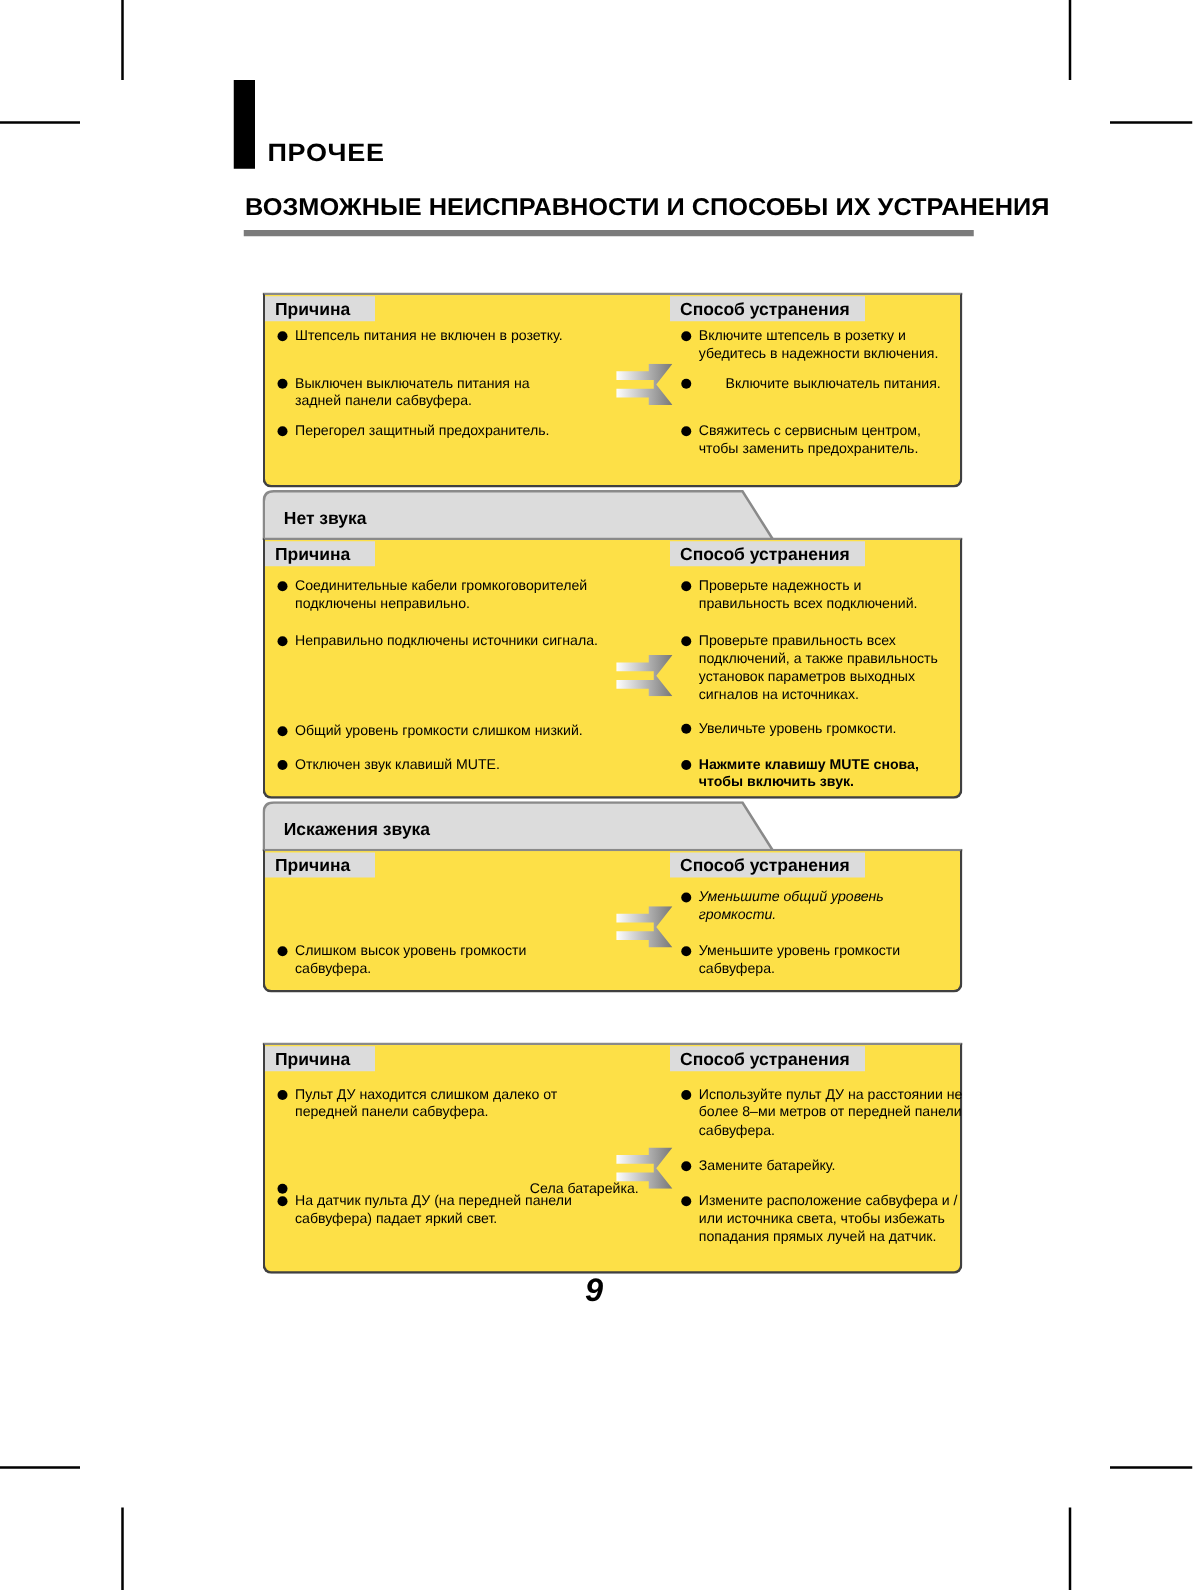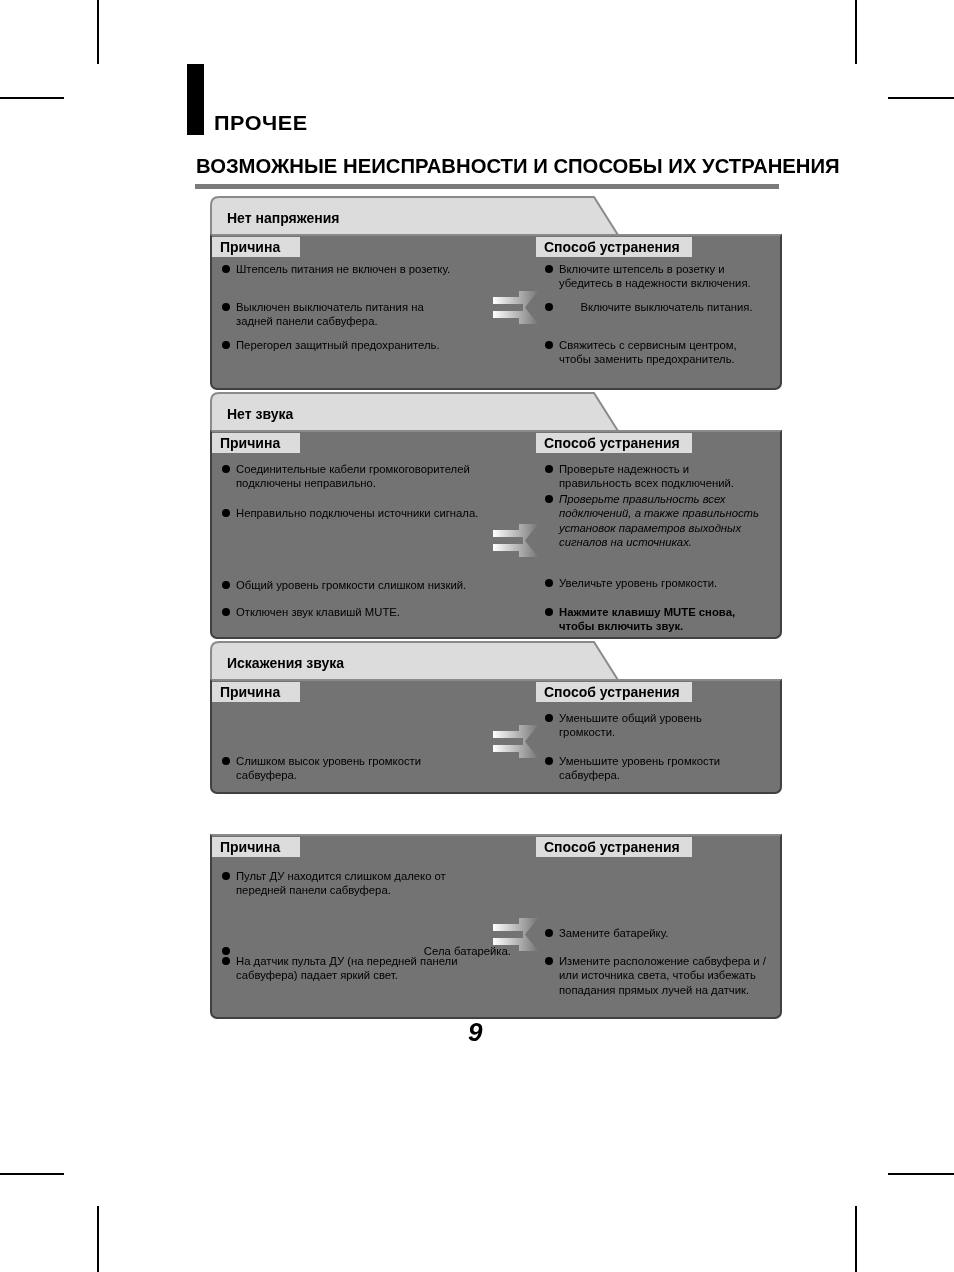--- a/index.html
+++ b/index.html
@@ -11,21 +11,21 @@
                 letter-spacing:0.5px; transform:scaleX(1.08); transform-origin:left; }
   .page-title { position:absolute; left:196px; top:155px; font-size:19.5px; font-weight:bold;
                 white-space:nowrap; transform:scaleX(1.04); transform-origin:left; }
   .title-rule { position:absolute; left:195px; top:184px; width:584px; height:5px; background:#7b7b7b; }
 
   .block { position:absolute; left:210px; width:560px; }
   .tab { position:absolute; left:0; top:0; width:410px; height:39px; }
   .tab svg { position:absolute; left:0; top:0; }
   .tab-label { position:absolute; left:17px; top:14px; font-size:14px; font-weight:bold; }
   .box { position:absolute; left:0; top:38px; width:556px; border:2px solid #404040;
-         border-top:2px solid #8a8a8a; border-radius:0 0 7px 7px; background:#737373;padding-left:12px; }
+         border-top:2px solid #8a8a8a; border-radius:0 0 7px 7px; background:#fde047; }
   .col-head { position:absolute; top:1px; height:20px; background:#dcdcdc;
               font-size:14px; font-weight:bold; line-height:20px; padding-left:8px; box-sizing:border-box; }
   .col-head.cause { left:0; width:88px; }
   .col-head.fix { left:324px; width:156px; padding-left:8px; }
   .item { position:absolute; font-size:11.3px; line-height:14.3px; padding-left:15px; box-sizing:border-box; }
   .item .dot { position:absolute; left:1px; top:3px; width:8px; height:8px; border-radius:50%; background:#000; }
   .item.cause { left:9px; width:290px; }
   .item.fix { left:332px; width:230px; }
   .arrow { position:absolute; left:281px; width:45px; height:33px; }
   .page-num { position:absolute; left:468px; top:1017px; font-size:26px; font-weight:bold; font-style:italic; }
@@ -41,26 +41,20 @@
 <div class="crop" style="left:97px;top:1206px;width:1.5px;height:66px;"></div>
 <div class="crop" style="left:888px;top:1173px;width:66px;height:1.5px;"></div>
 <div class="crop" style="left:855px;top:1206px;width:1.5px;height:66px;"></div>
 
 <div class="sect-bar"></div>
 <div class="sect-title">ПРОЧЕЕ</div>
 <div class="page-title">ВОЗМОЖНЫЕ НЕИСПРАВНОСТИ И СПОСОБЫ ИХ УСТРАНЕНИЯ</div>
 <div class="title-rule"></div>
 
 <div class="block" style="top:196px;height:194px;">
-  <div class="tab">
-    <svg width="412" height="40">
-        <path d="M1,40 L1,9 Q1,1 9,1 L384,1 L408,39" fill="#dcdcdc" stroke="#8a8a8a" stroke-width="2"></path>
-      </svg>
-    <div class="tab-label">Нет напряжения</div>
-  </div>
   <div class="box" style="height:152px;">
     <div class="col-head cause">Причина</div>
     <div class="col-head fix">Способ устранения</div>
     <div class="item cause" style="top:26px;"><span class="dot"></span><span>Штепсель питания не включен в розетку.</span></div>
     <div class="item cause" style="top:64px;width:230px;"><span class="dot"></span><span>Выключен выключатель питания на задней панели сабвуфера.</span></div>
     <div class="item cause" style="top:102px;"><span class="dot"></span><span>Перегорел защитный предохранитель.</span></div>
     <svg class="arrow" style="top:55px;" viewBox="0 0 45 33">
         <defs>
           <linearGradient id="g1" x1="0" x2="1">
             <stop offset="0" stop-color="#fff"></stop>
@@ -92,21 +86,21 @@
     <svg class="arrow" style="top:92px;" viewBox="0 0 45 33">
         <defs>
           <linearGradient id="g2" x1="0" x2="1">
             <stop offset="0" stop-color="#fff"></stop>
             <stop offset="1" stop-color="#777"></stop>
           </linearGradient>
         </defs>
         <path d="M0,6 L26,6 L26,0 L45,0 L32,16.5 L45,33 L26,33 L26,27 L0,27 L0,20 L30,20 L30,13 L0,13 Z" fill="url(#g2)"></path>
       </svg>
     <div class="item fix" style="top:30px;width:210px;"><span class="dot"></span><span>Проверьте надежность и правильность всех подключений.</span></div>
-    <div class="item fix" style="top:60px;font-style:italic;"><span class="dot"></span><span>Проверьте правильность всех подключений, а также правильность установок параметров выходных сигналов на источниках.</span></div>
+    <div class="item fix" style="top:74px;"><span class="dot"></span><span>Проверьте правильность всех подключений, а также правильность установок параметров выходных сигналов на источниках.</span></div>
     <div class="item fix" style="top:144px;"><span class="dot"></span><span>Увеличьте уровень громкости.</span></div>
     <div class="item fix" style="top:173px;width:205px;font-weight:bold;"><span class="dot"></span><span>Нажмите клавишу MUTE снова, чтобы включить звук.</span></div>
   </div>
 </div>
 
 <div class="block" style="top:641px;height:153px;">
   <div class="tab">
     <svg width="412" height="40">
         <path d="M1,40 L1,9 Q1,1 9,1 L384,1 L408,39" fill="#dcdcdc" stroke="#8a8a8a" stroke-width="2"></path>
       </svg>
@@ -118,39 +112,40 @@
     <div class="item cause" style="top:73px;width:220px;"><span class="dot"></span><span>Слишком высок уровень громкости сабвуфера.</span></div>
     <svg class="arrow" style="top:44px;" viewBox="0 0 45 33">
         <defs>
           <linearGradient id="g3" x1="0" x2="1">
             <stop offset="0" stop-color="#fff"></stop>
             <stop offset="1" stop-color="#777"></stop>
           </linearGradient>
         </defs>
         <path d="M0,6 L26,6 L26,0 L45,0 L32,16.5 L45,33 L26,33 L26,27 L0,27 L0,20 L30,20 L30,13 L0,13 Z" fill="url(#g3)"></path>
       </svg>
-    <div class="item fix" style="top:30px;width:180px;"><span class="dot"></span><span>Уменьшите общий уровень громкости.</span></div>
+    <div class="item fix" style="top:30px;width:180px;font-style:italic;"><span class="dot"></span><span>Уменьшите общий уровень громкости.</span></div>
     <div class="item fix" style="top:73px;width:200px;"><span class="dot"></span><span>Уменьшите уровень громкости сабвуфера.</span></div>
   </div>
 </div>
 
 <div class="block" style="top:796px;height:222px;">
   <div class="box" style="height:181px;">
     <div class="col-head cause">Причина</div>
     <div class="col-head fix">Способ устранения</div>
     <div class="item cause" style="top:33px;width:245px;"><span class="dot"></span><span>Пульт ДУ находится слишком далеко от передней панели сабвуфера.</span></div>
     <div class="item cause" style="top:108px;text-align:right;"><span class="dot"></span><span>Села батарейка.</span></div>
     <div class="item cause" style="top:118px;width:262px;"><span class="dot"></span><span>На датчик пульта ДУ (на передней панели сабвуфера) падает яркий свет.</span></div>
     <svg class="arrow" style="top:82px;" viewBox="0 0 45 33">
         <defs>
           <linearGradient id="g4" x1="0" x2="1">
             <stop offset="0" stop-color="#fff"></stop>
             <stop offset="1" stop-color="#777"></stop>
           </linearGradient>
         </defs>
         <path d="M0,6 L26,6 L26,0 L45,0 L32,16.5 L45,33 L26,33 L26,27 L0,27 L0,20 L30,20 L30,13 L0,13 Z" fill="url(#g4)"></path>
       </svg>
+    <div class="item fix" style="top:33px;width:228px;"><span class="dot"></span><span>Используйте пульт ДУ на расстоянии не более 8–ми метров от передней панели сабвуфера.</span></div>
     <div class="item fix" style="top:90px;"><span class="dot"></span><span>Замените батарейку.</span></div>
     <div class="item fix" style="top:118px;width:222px;"><span class="dot"></span><span>Измените расположение сабвуфера и / или источника света, чтобы избежать попадания прямых лучей на датчик.</span></div>
   </div>
 </div>
 
 <div class="page-num">9</div>
 
 </body></html>

